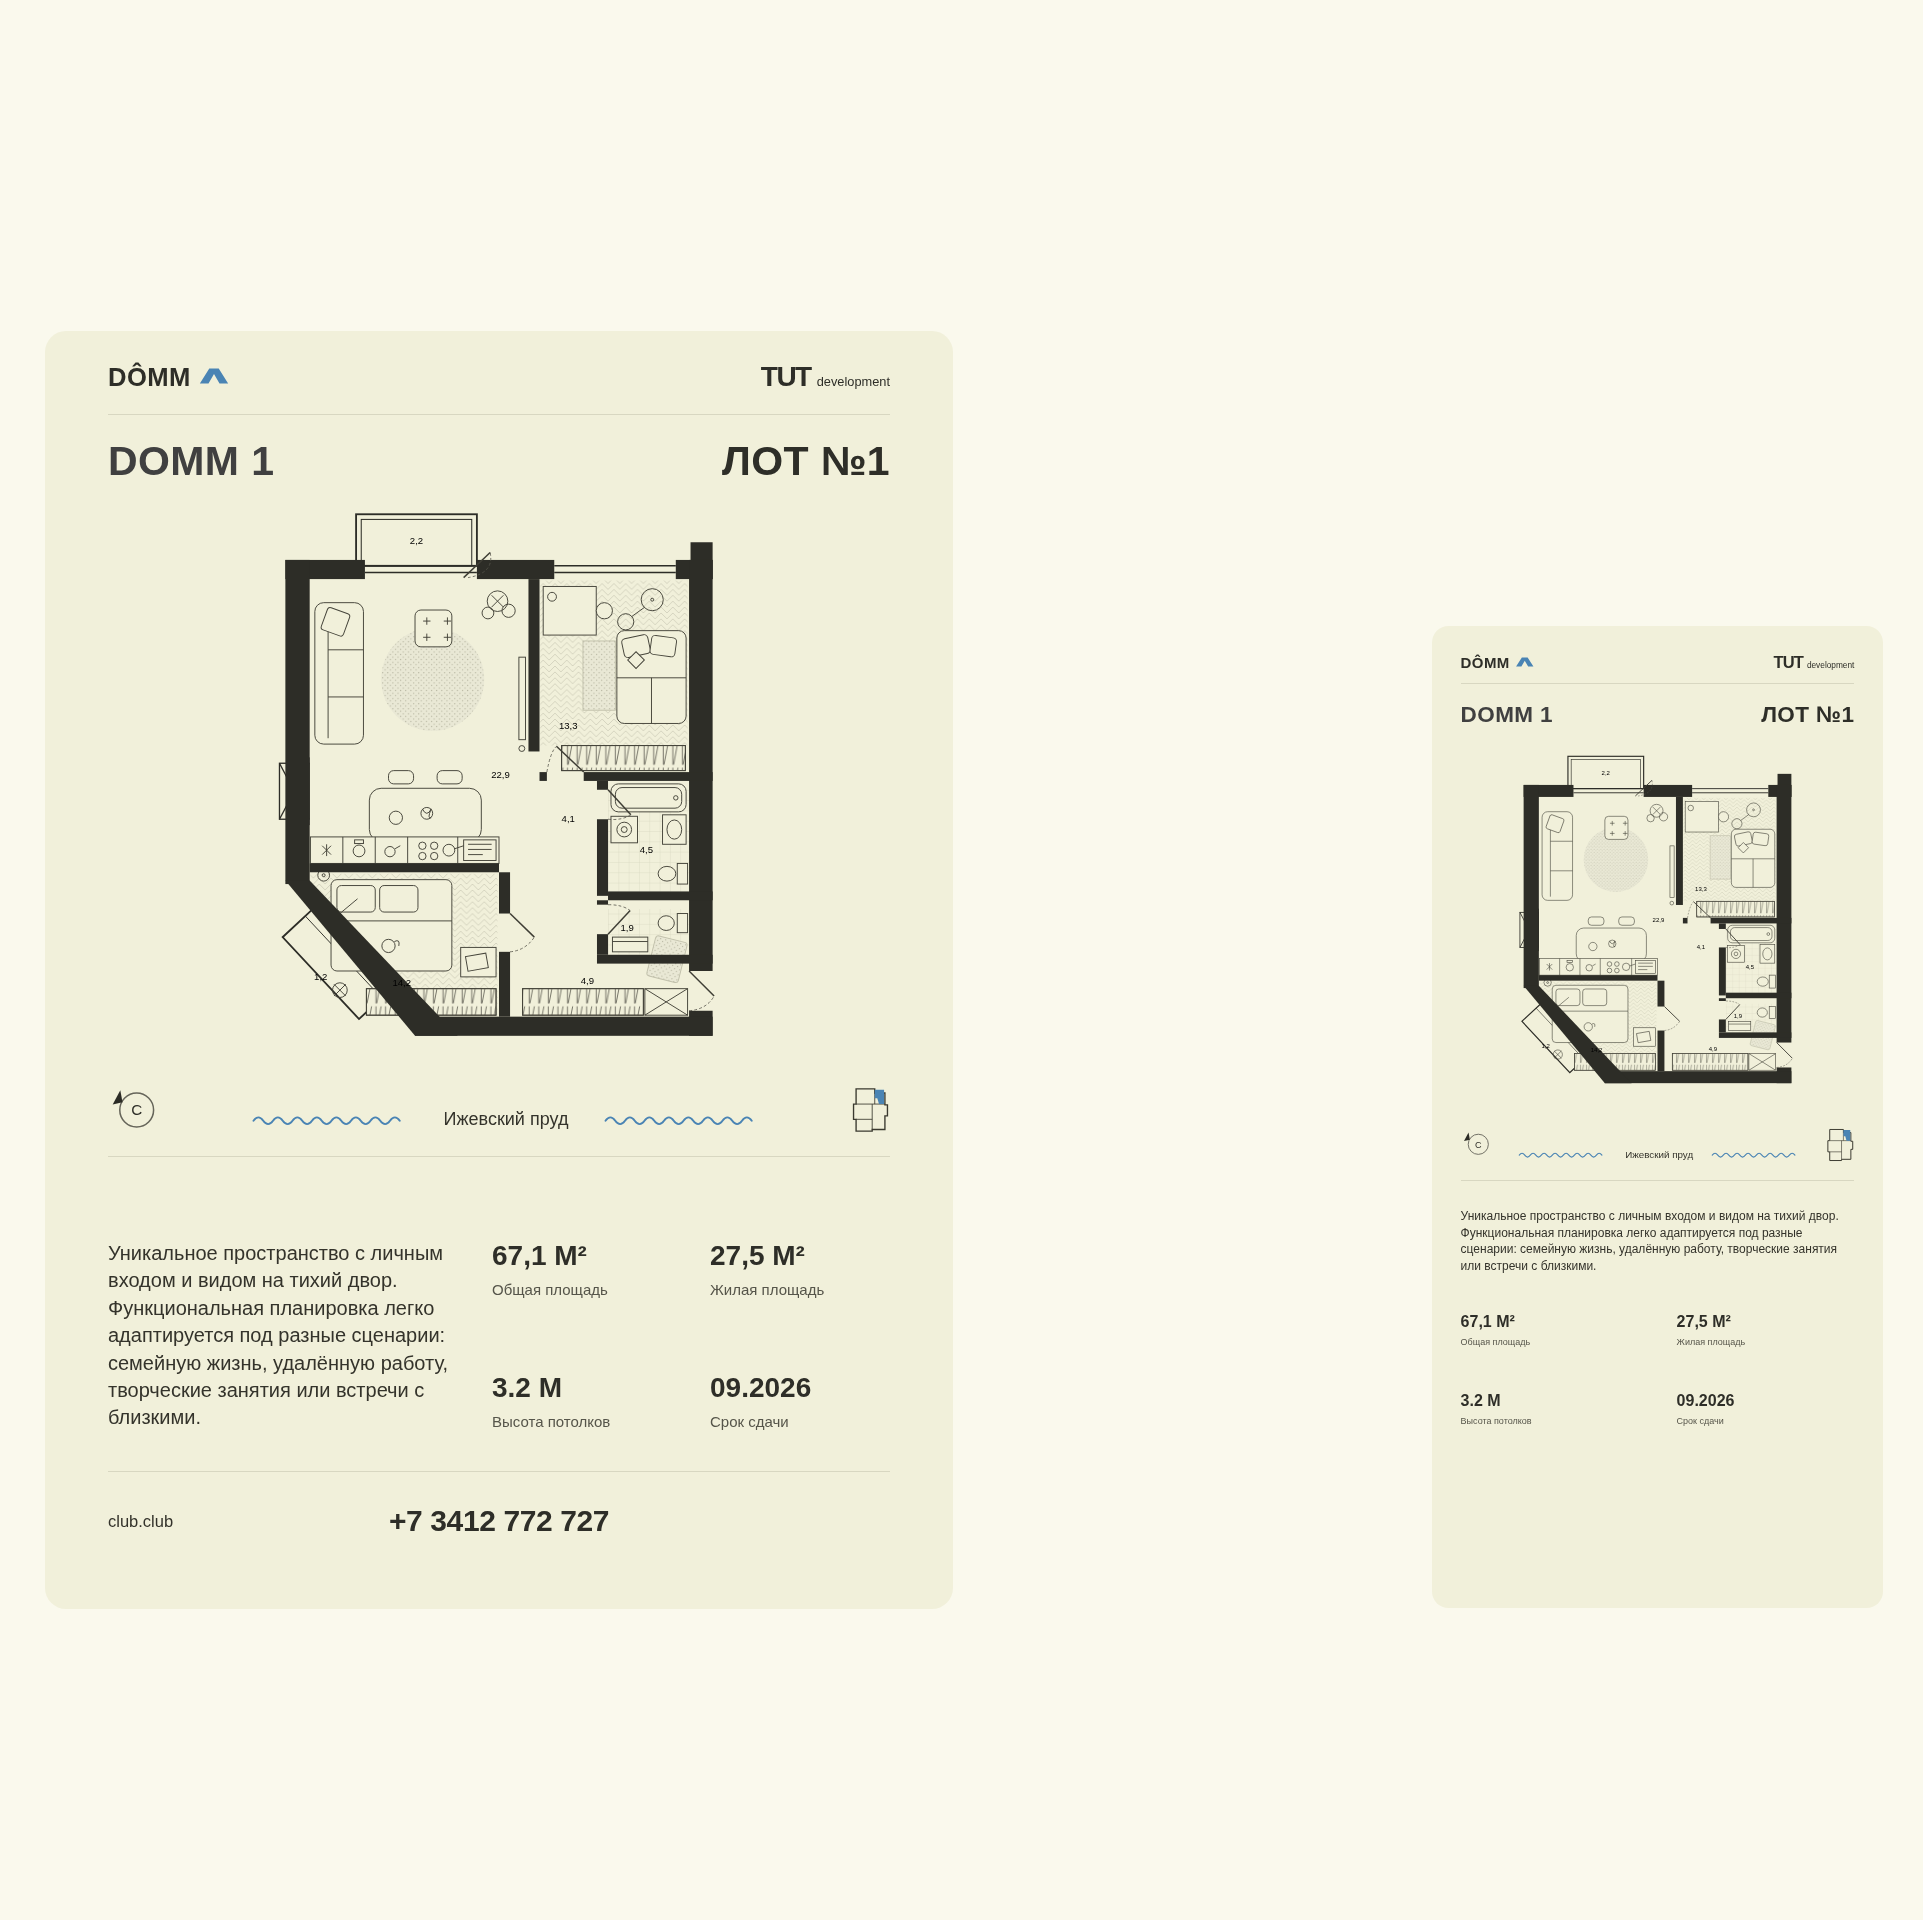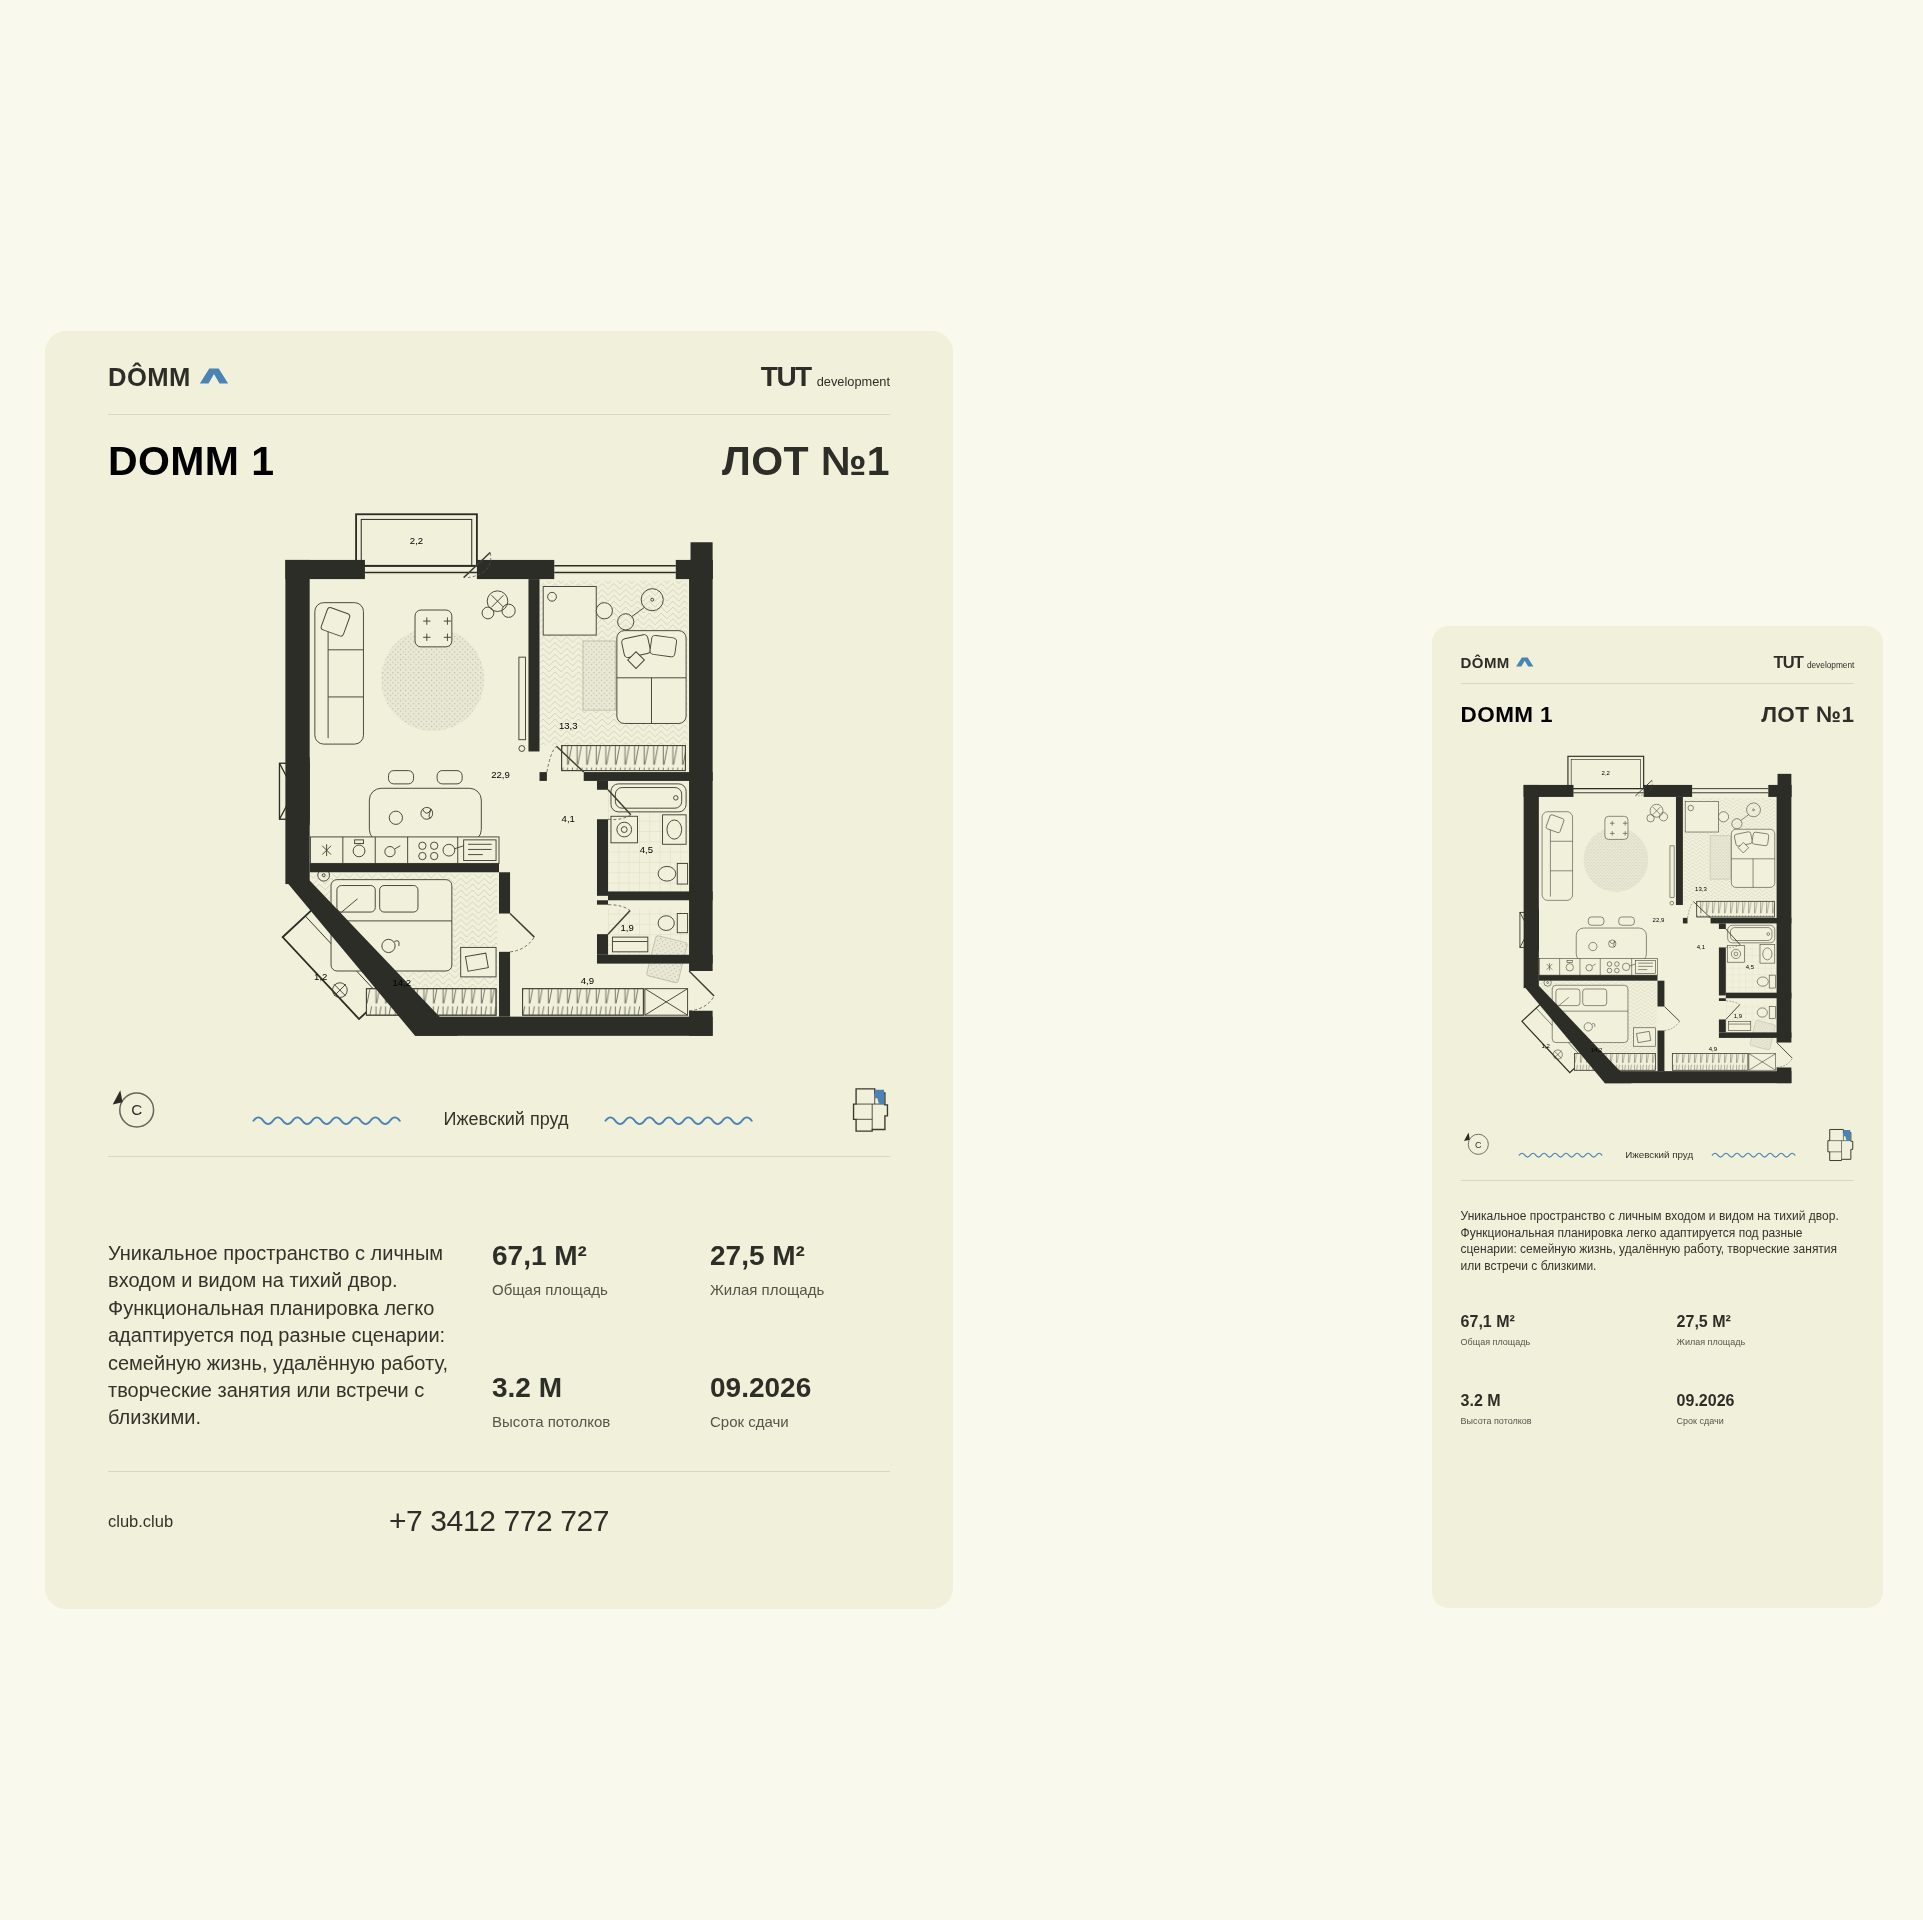--- a/index.html
+++ b/index.html
@@ -37,21 +37,21 @@
   .card-large .dev-suffix { font-size:12.8px; }
   .card-small .dev-suffix { font-size:8.3px; margin-left:3.8px; }
 
   .card-large .hr-header { margin-top:21px; }
   .card-small .hr-header { margin-top:10.5px; }
 
   
   .title-row { display:flex; justify-content:space-between; align-items:baseline; }
   .card-large .title-row { margin-top:22.5px; }
   .card-small .title-row { margin-top:18px; }
-  .project-title { color:#000000; font-weight:600; letter-spacing:0.4px; }
+  .project-title { color:#404040; font-weight:600; letter-spacing:0.4px; }
   .lot-number { font-weight:600; letter-spacing:0.4px; }
   .card-large .project-title, .card-large .lot-number { font-size:41px; }
   .card-small .project-title, .card-small .lot-number { font-size:22.5px; }
 
   
   .plan-wrap { display:flex; justify-content:center; align-items:center; }
   .card-large .plan-wrap { height:571px; margin-top:10.5px; }
   .card-small .plan-wrap { height:365px; margin-top:13.5px; }
   .card-large .plan { width:442px; }
   .card-small .plan { width:277px; }
@@ -86,21 +86,21 @@
   .card-large .stat-value { font-size:28px; }
   .card-small .stat-value { font-size:16px; }
   .stat-label { color:#56554A; font-weight:400; }
   .card-large .stat-label { font-size:15px; margin-top:9px; }
   .card-small .stat-label { font-size:9px; margin-top:6px; }
 
   
   .card-large .hr-footer { margin-top:39px; }
   .footer-row { position:relative; margin-top:25.6px; height:48px; display:flex; align-items:center; }
   .website { font-size:16.5px; color:#34332B; text-decoration:none; }
-  .phone { position:absolute; left:50%; transform:translateX(-50%); font-size:30px; font-weight:400; letter-spacing:-0.4px; color:#2E2E28; text-decoration:none; }
+  .phone { position:absolute; left:50%; transform:translateX(-50%); font-size:30px; font-weight:700; letter-spacing:-0.4px; color:#2E2E28; text-decoration:none; }
 
   .hidden-defs { position:absolute; width:0; height:0; overflow:hidden; }
 </style>
 </head>
 <body>
 
 <svg class="hidden-defs" aria-hidden="true">
   <defs>
     <pattern id="herrA" width="16" height="16" patternUnits="userSpaceOnUse">
       <path d="M0 16 L8 8 L16 16 M0 8 L8 0 L16 8" stroke="#CBCAB5" stroke-width="1" fill="none"></path>

